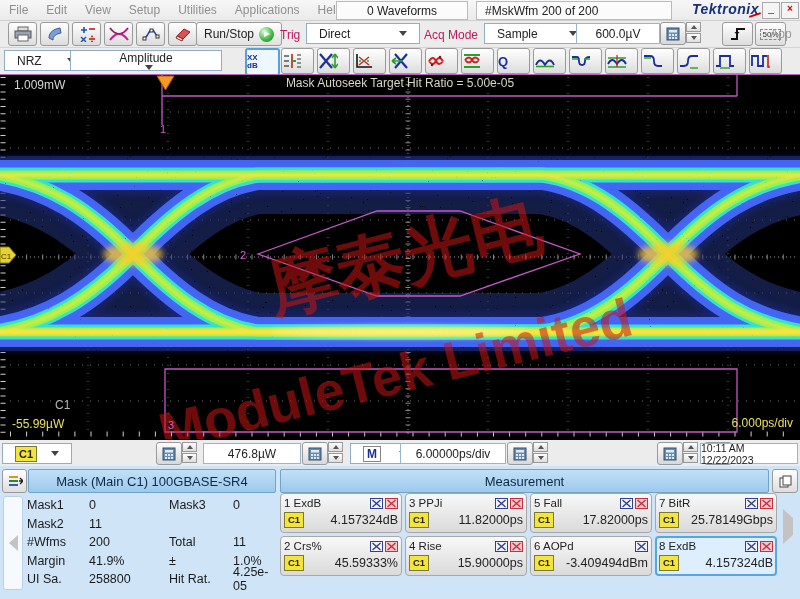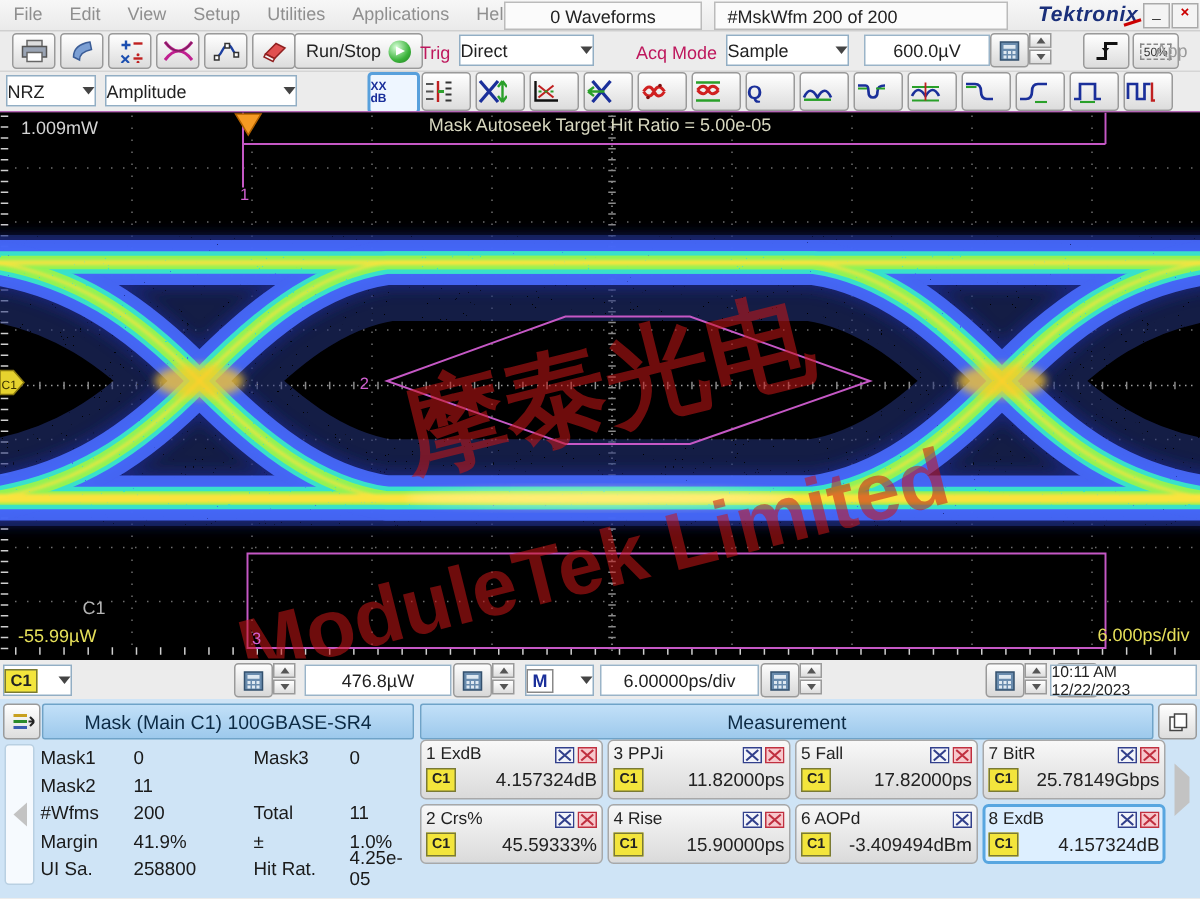--- a/index.html
+++ b/index.html
@@ -11,21 +11,21 @@
   .tb-field{position:absolute;top:1px;height:17px;background:#fbfbfb;border:1px solid #bbb;font-size:12px;color:#222;display:flex;align-items:center;justify-content:center;}
   #brand{position:absolute;left:692px;top:1px;font-size:14px;font-weight:bold;font-style:italic;color:#1a2f7a;letter-spacing:.5px;}
   #brand .swoosh{position:absolute;right:-2px;bottom:1px;width:12px;height:2px;background:#c00;transform:rotate(-18deg);}
   .winbtn{position:absolute;top:2px;width:16px;height:15px;border:1px solid #aaa;background:#f4f4f4;font-size:10px;line-height:12px;text-align:center;color:#333;}
   
   #tb1{left:0;top:20px;width:800px;height:27px;border-bottom:1px solid #d5d5d5;}
   #tb2{left:0;top:47px;width:800px;height:27px;border-bottom:1px solid #c8a8c8;}
   .tbtn{position:absolute;top:2px;width:27px;height:22px;border:1px solid #9a9a9a;border-radius:3px;background:linear-gradient(#ffffff,#dcdcdc);display:flex;align-items:center;justify-content:center;}
   .mbtn{position:absolute;top:1px;width:31px;height:24px;border:1px solid #9a9a9a;border-radius:3px;background:linear-gradient(#ffffff,#dcdcdc);display:flex;align-items:center;justify-content:flex-start;}
   .mbtn.sel{border:2px solid #58a0dc;background:#eef6ff;}
-  .combo{position:absolute;top:3px;height:19px;border:1px solid #92aec4;background:#fff;font-size:12px;color:#222;display:flex;align-items:center;padding:0 0;justify-content:space-between;}
+  .combo{position:absolute;top:3px;height:19px;border:1px solid #92aec4;background:#fff;font-size:12px;color:#222;display:flex;align-items:center;padding:0 12px;justify-content:space-between;}
   .carrow{width:0;height:0;border-left:4px solid transparent;border-right:4px solid transparent;border-top:5px solid #444;margin-left:5px;}
   .numfield{position:absolute;top:3px;height:19px;border:1px solid #9ab4c8;background:#fff;font-size:12px;color:#222;display:flex;align-items:center;justify-content:center;}
   .calcbtn{position:absolute;top:2px;width:24px;height:21px;border:1px solid #9a9a9a;border-radius:3px;background:linear-gradient(#fdfdfd,#d8d8d8);display:flex;align-items:center;justify-content:center;}
   .spin{position:absolute;top:2px;width:15px;height:21px;display:flex;flex-direction:column;gap:1px;}
   .spin div{flex:1;border:1px solid #9a9a9a;background:linear-gradient(#fff,#ddd);display:flex;align-items:center;justify-content:center;}
   .spin .up::after{content:"";border-left:3px solid transparent;border-right:3px solid transparent;border-bottom:4px solid #555;}
   .spin .dn::after{content:"";border-left:3px solid transparent;border-right:3px solid transparent;border-top:4px solid #555;}
   #runstop{position:absolute;left:196px;top:2px;height:22px;border:1px solid #9a9a9a;border-radius:3px;background:linear-gradient(#fff,#e0e0e0);display:flex;align-items:center;padding:0 7px;font-size:12px;color:#222;gap:5px;}
   .playball{width:15px;height:15px;border-radius:50%;background:radial-gradient(circle at 35% 30%,#d8ffd8,#3cb43c 60%,#1e7a1e);display:flex;align-items:center;justify-content:center;}
   .playball::after{content:"";margin-left:1px;border-top:3.5px solid transparent;border-bottom:3.5px solid transparent;border-left:6px solid #fff;}
@@ -163,21 +163,21 @@
   </div>
   <div class="abs" style="left:764px;top:24px;width:34px;height:20px;display:flex;align-items:center;justify-content:center;font-size:12px;color:#9a9a9a;">
       <span>App</span>
     </div>
 
   <div id="tb2" class="abs">
     <div class="combo" style="left:4px;width:58px;">
       <span>NRZ</span>
         <span class="carrow"></span>
     </div>
-    <div class="combo" style="left:70px;width:126px;">
+    <div class="combo" style="left:70px;width:126px;flex-direction:column;">
       <span>Amplitude</span>
         <span class="carrow"></span>
     </div>
     <div class="mbtn sel" style="left:245px;">
       <span style="font-size:8px;font-weight:bold;color:#1a2f9a;line-height:8px;text-align:center;"><span>XX</span><br><span>dB</span></span>
     </div>
     <div class="mbtn" style="left:281px;">
       <svg width="20" height="18">
           <path d="M2 4 h5 M2 9 h5 M2 14 h5" stroke="#555" stroke-width="1.4"></path>
           <path d="M10 2 v14" stroke="#c02020" stroke-width="1.6"></path>

